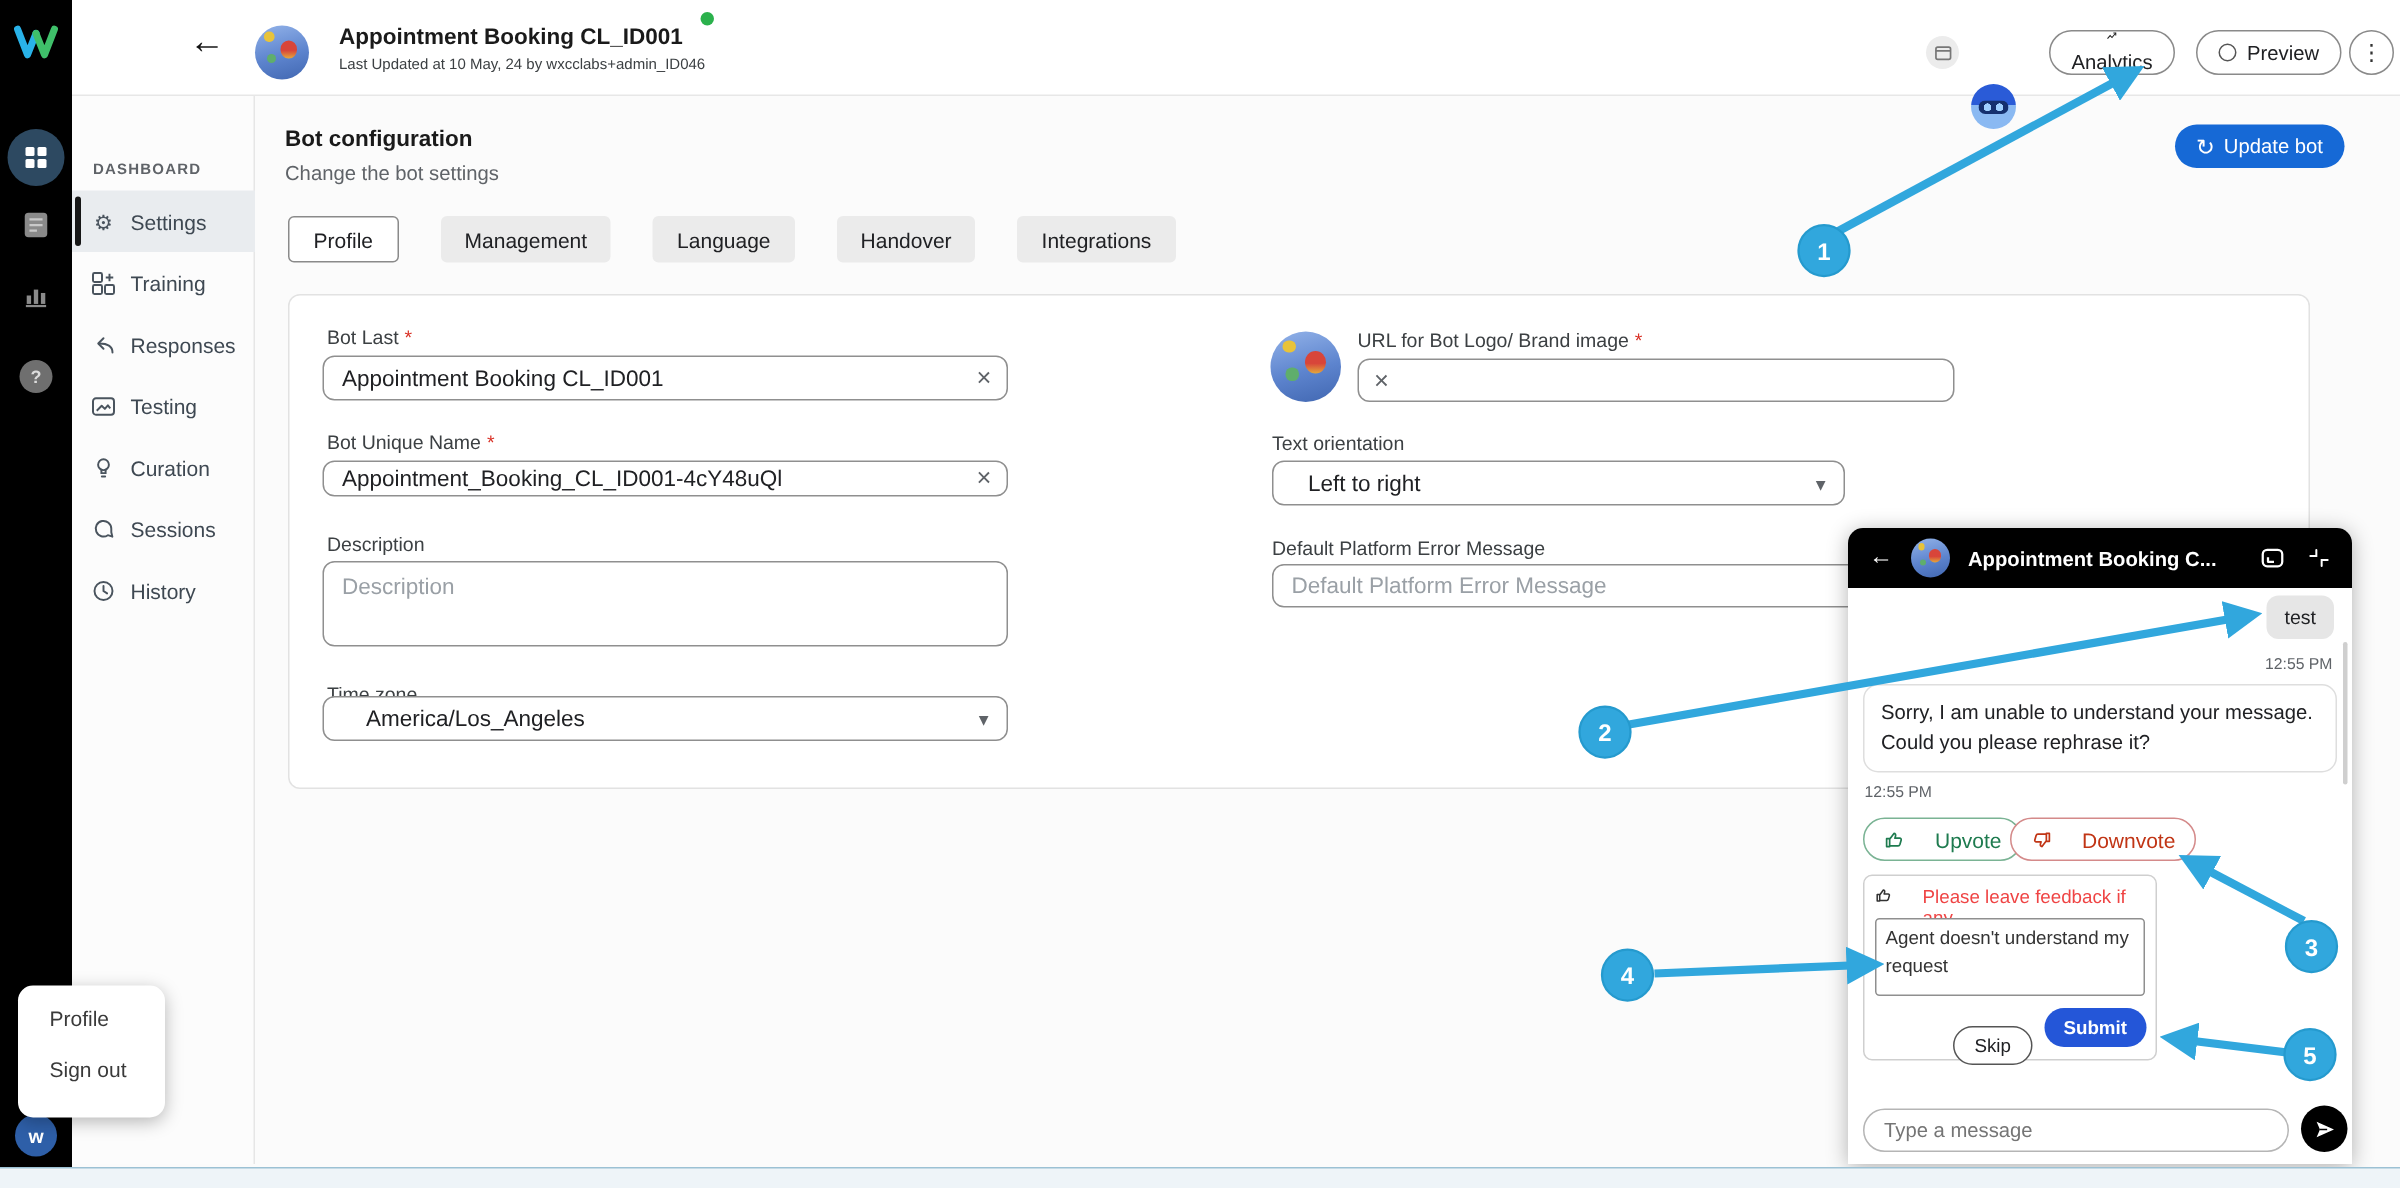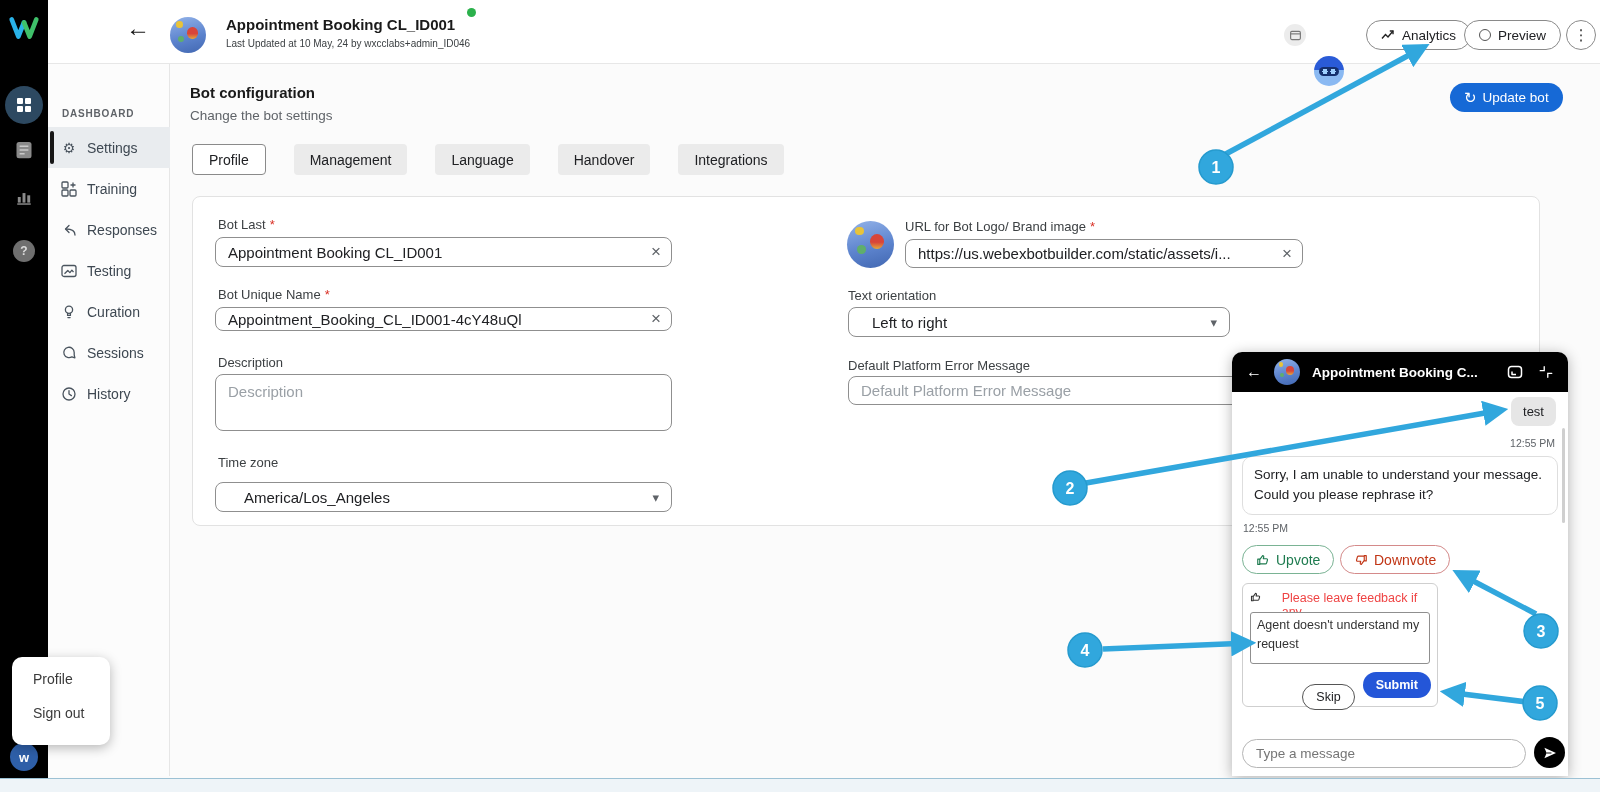--- a/index.html
+++ b/index.html
@@ -99,21 +99,21 @@
   .chat-back { margin-left:14px; font-size:16px; cursor:pointer; }
   .chat-title { font-size:13.5px; font-weight:bold; margin-left:12px; }
   .chat-hicon { cursor:pointer; display:flex; }
   .bubble-user { position:absolute; right:12px; top:45px; background:#e6e6e6; border-radius:8px;
                  padding:7px 12px; font-size:13px; color:#202124; }
   .msg-time { position:absolute; font-size:10.5px; color:#5f6368; }
   .bubble-bot { position:absolute; left:10px; top:104px; width:316px; border:1px solid #dedede;
                 border-radius:10px; padding:8px 11px; font-size:13.5px; line-height:1.5; color:#202124;
                 background:#fff; }
   .vote-btn { position:absolute; height:29px; border-radius:15px; background:#fff; display:flex;
-              align-items:center; gap:6px; padding:0 13px; font-size:14px; cursor:pointer; }
+              align-items:center; gap:20px; padding:0 13px; font-size:14px; cursor:pointer; }
   .upvote { left:10px; top:193px; border:1px solid #7ab394; color:#1e7b4f; }
   .downvote { left:108px; top:193px; border:1px solid #d48a8a; color:#c13515; }
   .fb-card { position:absolute; left:10px; top:231px; width:196px; height:124px;
              border:1px solid #cfcfcf; border-radius:6px; background:#fff; }
   .fb-head { position:absolute; left:7px; top:7px; font-size:12.5px; color:#ef4444; display:flex;
              align-items:flex-start; gap:20px; }
   .fb-area { position:absolute; left:7px; top:28px; width:180px; height:52px; border:1px solid #8f8f8f;
              border-radius:3px; font-family:inherit; font-size:12.5px; line-height:1.5; color:#333;
              padding:3px 6px; resize:none; outline:0; }
   .fb-btns { position:absolute; right:6px; top:88px; display:flex; gap:8px; }
@@ -158,21 +158,21 @@
     <div class="abs online-dot"></div>
 
     <div class="abs mini-gray">
       <svg class="icon" width="13" height="13" viewBox="0 0 16 16" fill="none" stroke="#777" stroke-width="1.4">
           <rect x="2" y="3" width="12" height="10" rx="1.5"></rect>
           <path d="M2 6h12"></path>
         </svg>
     </div>
     <div class="abs botface" style="left:1266px;top:20px;width:30px;height:30px;"></div>
 
-    <div class="pill-btn" style="left:1318px;top:20px;">
+    <div class="pill-btn" style="left:1318px;top:20px;flex-direction:column;">
       <svg class="icon" width="14" height="12" viewBox="0 0 14 12" fill="none" stroke="#222" stroke-width="1.4">
           <path d="M1 9.5 4.5 5.5 7 8 12 2"></path>
           <path d="M8.8 2H12v3.2"></path>
         </svg>
       <span>Analytics</span>
     </div>
     <div class="pill-btn" style="left:1416px;top:20px;">
       <span class="preview-ring"></span>
       <span>Preview</span>
     </div>
@@ -293,33 +293,32 @@
   <div class="f-label" style="left:218px;top:287px;"><span>Bot Unique Name</span><span class="req">*</span></div>
   <div class="f-box" style="left:215px;top:307px;width:457px;height:24px;">
     <input value="Appointment_Booking_CL_ID001-4cY48uQl" style="">
     <span class="x-btn">×</span>
   </div>
 
   <div class="f-label" style="left:218px;top:355px;">Description</div>
   <textarea class="desc-area" style="left: 215px; top: 374px;" placeholder="Description"></textarea>
 
   <div class="f-label" style="left:218px;top:455px;">Time zone</div>
-  <div class="sel-box" style="left:215px;top:482px;width:457px;height:30px;padding-left:28px;">
+  <div class="sel-box" style="left:215px;top:464px;width:457px;height:30px;padding-left:28px;">
     <span>America/Los_Angeles</span>
     <span class="chev">▾</span>
   </div>
 
   <div class="abs balloon" style="left:847px;top:221px;width:47px;height:47px;">
       <i class="b1"></i>
       <i class="b2"></i>
       <i class="b3"></i>
     </div>
   <div class="f-label" style="left:905px;top:219px;"><span>URL for Bot Logo/ Brand image</span><span class="req">*</span></div>
   <div class="f-box" style="left:905px;top:239px;width:398px;height:29px;">
-    <input value="https://us.webexbotbuilder.com/static/assets/i..." style="">
     <span class="x-btn">×</span>
   </div>
 
   <div class="f-label" style="left:848px;top:288px;">Text orientation</div>
   <div class="sel-box" style="left:848px;top:307px;width:382px;height:30px;padding-left:23px;">
     <span>Left to right</span>
     <span class="chev">▾</span>
   </div>
 
   <div class="f-label" style="left:848px;top:358px;">Default Platform Error Message</div>

